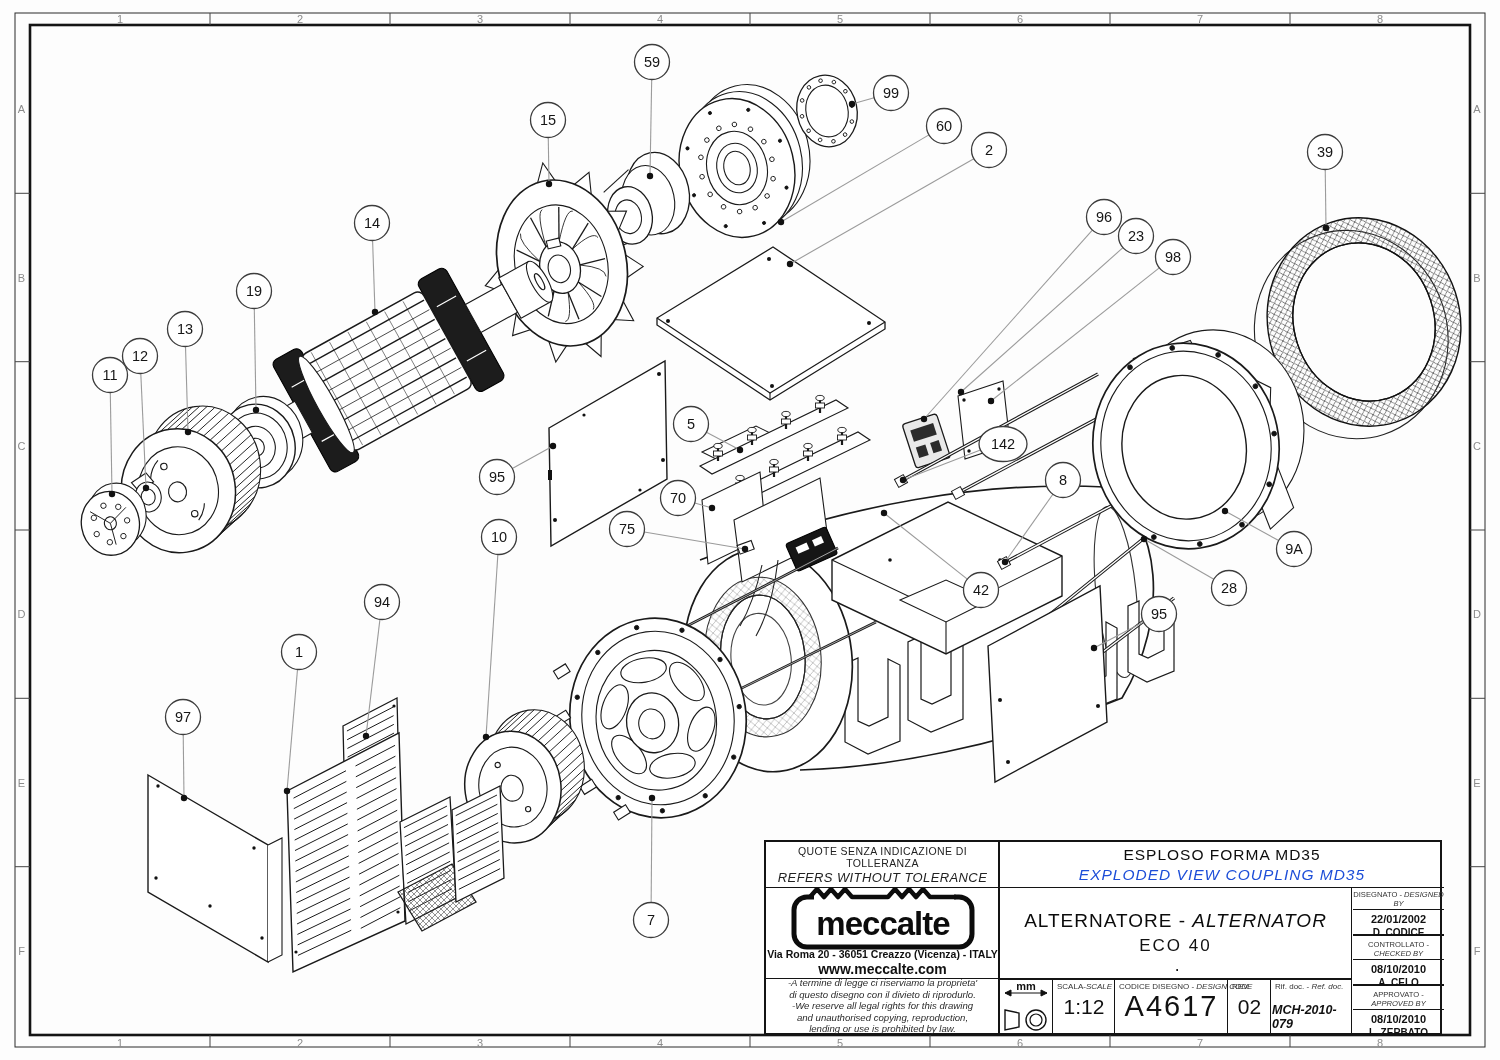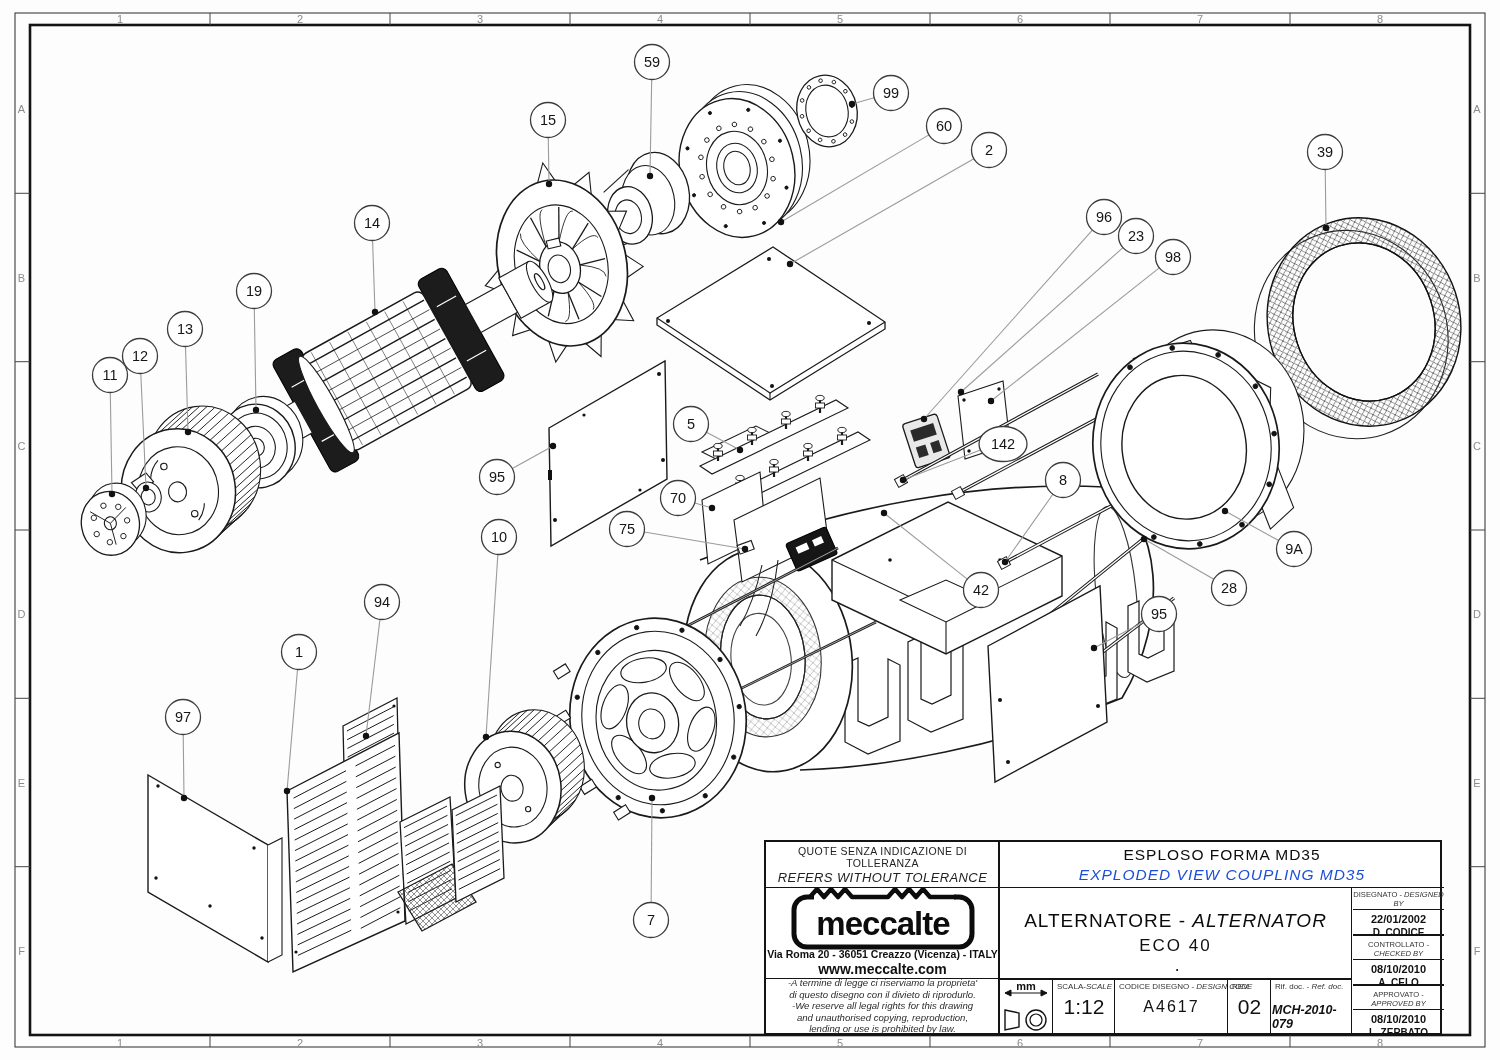--- a/index.html
+++ b/index.html
@@ -23,21 +23,21 @@
   .prod .en{font-style:italic;}
   .model{font-size:17px;letter-spacing:2px;margin-top:4px;}
   .mini-dot{position:absolute;left:50%;bottom:4px;font-size:12px;font-weight:bold;}
   .addr{font-size:10.5px;font-weight:bold;color:#101010;}
   .www{font-size:14px;font-weight:bold;margin-top:1px;}
   .legal{font-size:9.6px;font-style:italic;line-height:11.4px;color:#2a2a2a;text-align:center;}
   .cell-lbl{position:absolute;left:3px;top:2px;font-size:8px;color:#333;white-space:nowrap;}
   .cell-lbl .en{font-style:italic;}
   .cell-val{width:100%;height:100%;display:flex;align-items:center;justify-content:center;}
   .v-scale{font-size:21px;}
-  .v-code{font-size:16px;letter-spacing:2px;}
+  .v-code{font-size:29px;letter-spacing:2px;}
   .v-rev{font-size:21px;}
   .v-ref{font-size:12.5px;font-weight:bold;font-style:italic;padding-top:10px;}
   .so-lbl{font-size:7.6px;color:#333;padding:2px 0 1px 0;text-align:center;border-bottom:1px solid #141414;}
   .so-lbl .en{font-style:italic;}
   .so-date{font-size:11px;font-weight:bold;text-align:center;padding-top:3px;}
   .so-name{font-size:10px;font-weight:bold;text-align:center;padding-top:2px;}
   .logo-wrap{position:absolute;left:0;top:46px;width:233px;height:91px;}
 </style>
 </head>
 <body>

